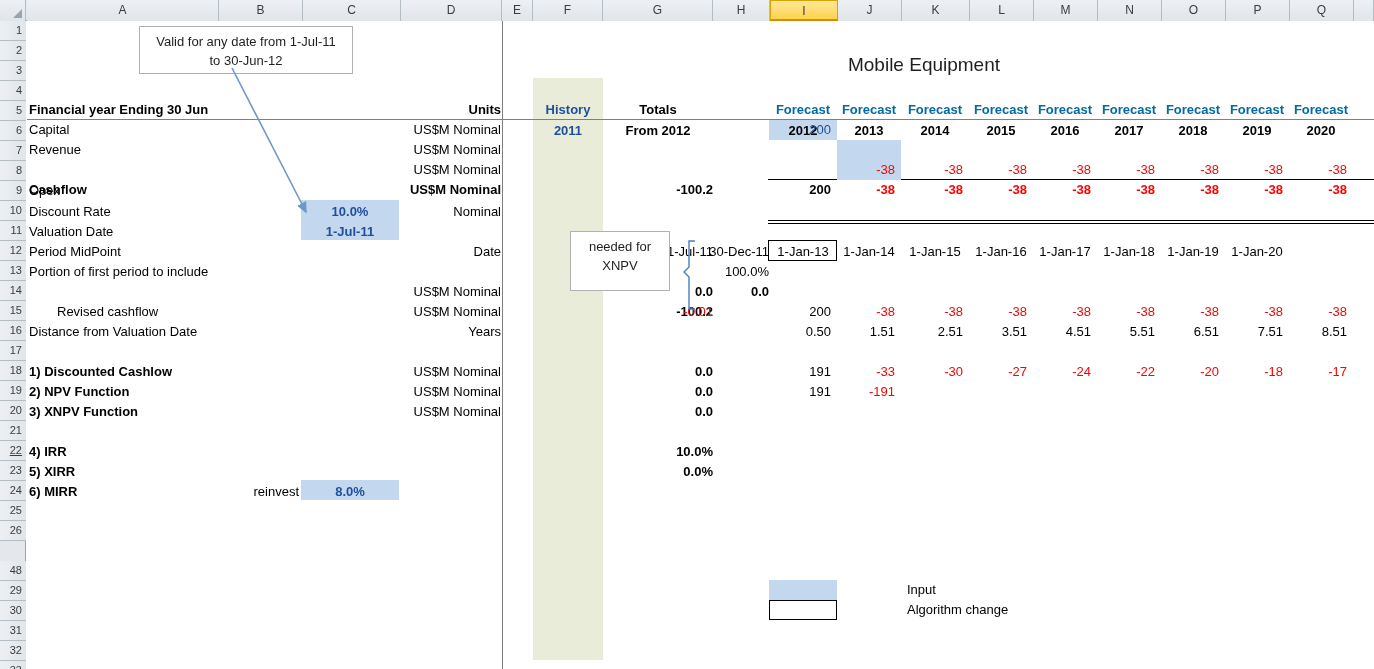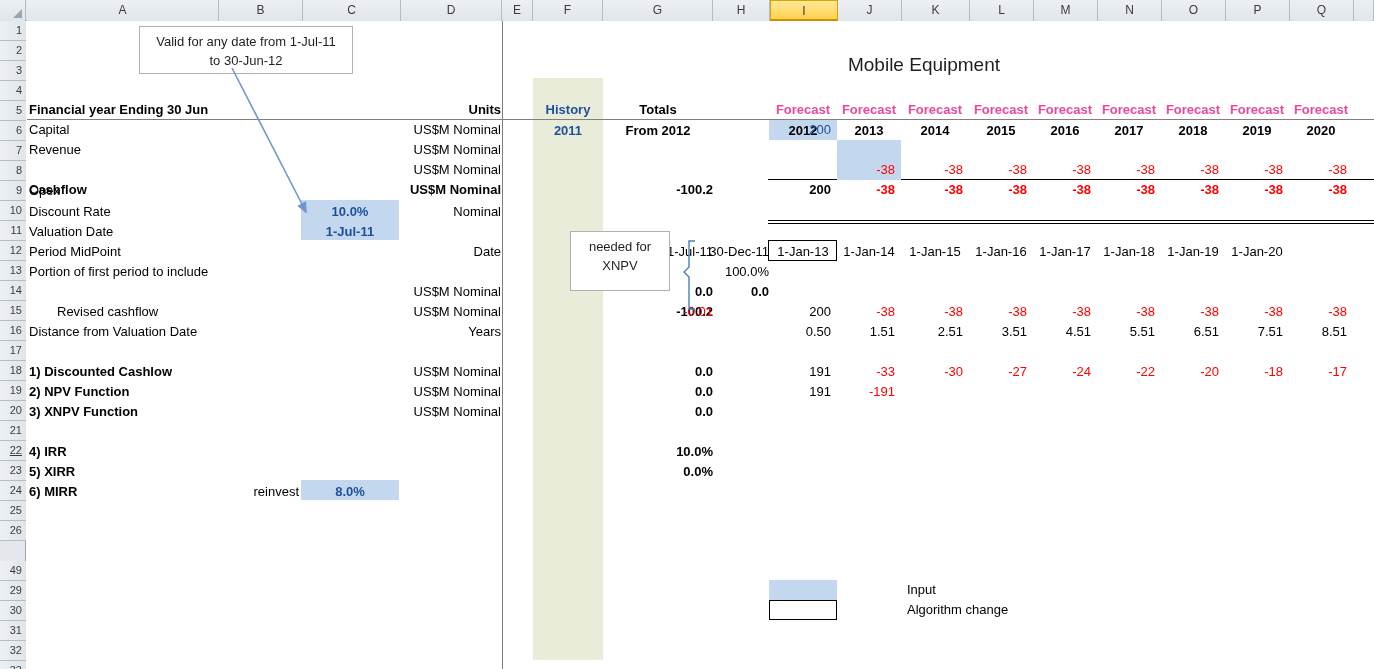--- a/index.html
+++ b/index.html
@@ -88,21 +88,21 @@
     white-space: nowrap;
     line-height: 20px;
     overflow: visible;
   }
   .r { text-align: right; }
   .c { text-align: center; }
   .l { text-align: left; }
   .b { font-weight: bold; }
   .blue { color: #1f4e9c; }
   .red  { color: #ff0000; }
-  .green { color: #ec4899; }
+  .green { color: #0369a1; }
 
   
   .pane-split {
     position: absolute;
     top: 21px; left: 502px;
     width: 1px; height: 648px;
     background: #7f7f7f;
   }
 
   
@@ -197,21 +197,21 @@
       <div class="rowhead" style="top:361px;height:20px;line-height:19px;">18</div>
       <div class="rowhead" style="top:381px;height:20px;line-height:19px;">19</div>
       <div class="rowhead" style="top:401px;height:20px;line-height:19px;">20</div>
       <div class="rowhead" style="top:421px;height:20px;line-height:19px;">21</div>
       <div class="rowhead" style="top:441px;height:20px;line-height:19px;text-decoration:underline;">22</div>
       <div class="rowhead" style="top:461px;height:20px;line-height:19px;">23</div>
       <div class="rowhead" style="top:481px;height:20px;line-height:19px;">24</div>
       <div class="rowhead" style="top:501px;height:20px;line-height:19px;">25</div>
       <div class="rowhead" style="top:521px;height:20px;line-height:19px;">26</div>
       <div class="rowhead" style="top:541px;height:20px;line-height:19px;margin-top:24px;">27</div>
-      <div class="rowhead" style="top:561px;height:20px;line-height:19px;">49</div>
+      <div class="rowhead" style="top:561px;height:20px;line-height:19px;">48</div>
       <div class="rowhead" style="top:581px;height:20px;line-height:19px;">29</div>
       <div class="rowhead" style="top:601px;height:20px;line-height:19px;">30</div>
       <div class="rowhead" style="top:621px;height:20px;line-height:19px;">31</div>
       <div class="rowhead" style="top:641px;height:20px;line-height:19px;">32</div>
       <div class="rowhead" style="top:661px;height:20px;line-height:19px;">33</div>
     </div>
 
   <div class="sheet">
 
     <div class="history-band" style="left:506px; top:56px; width:70px; height:582px;"></div>

